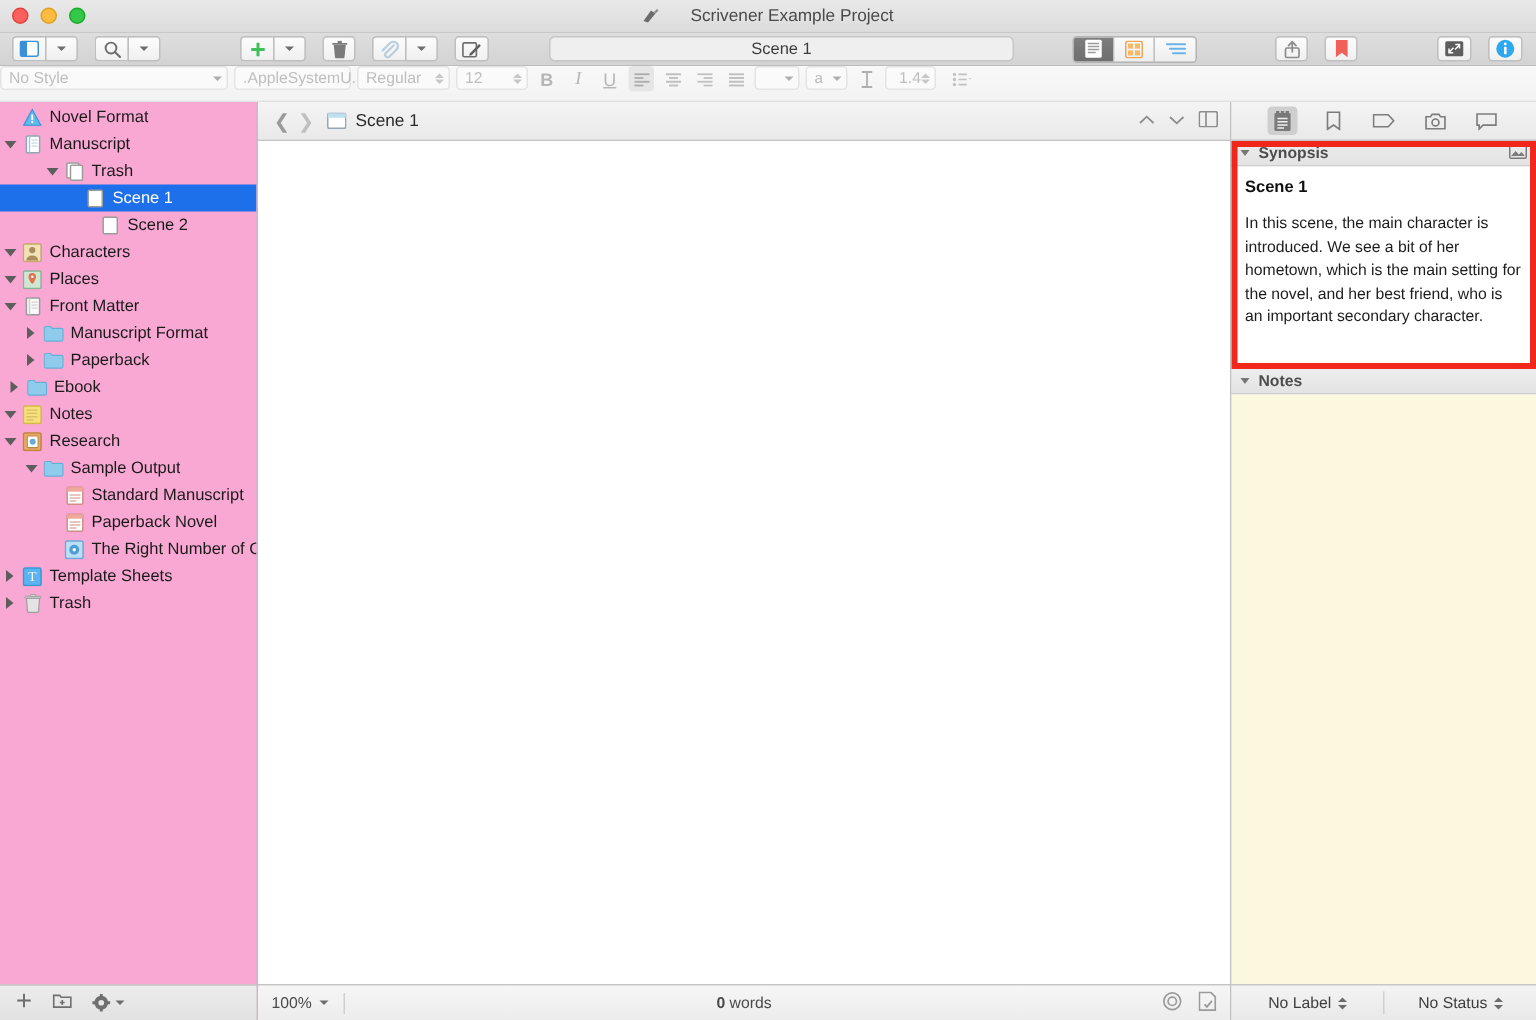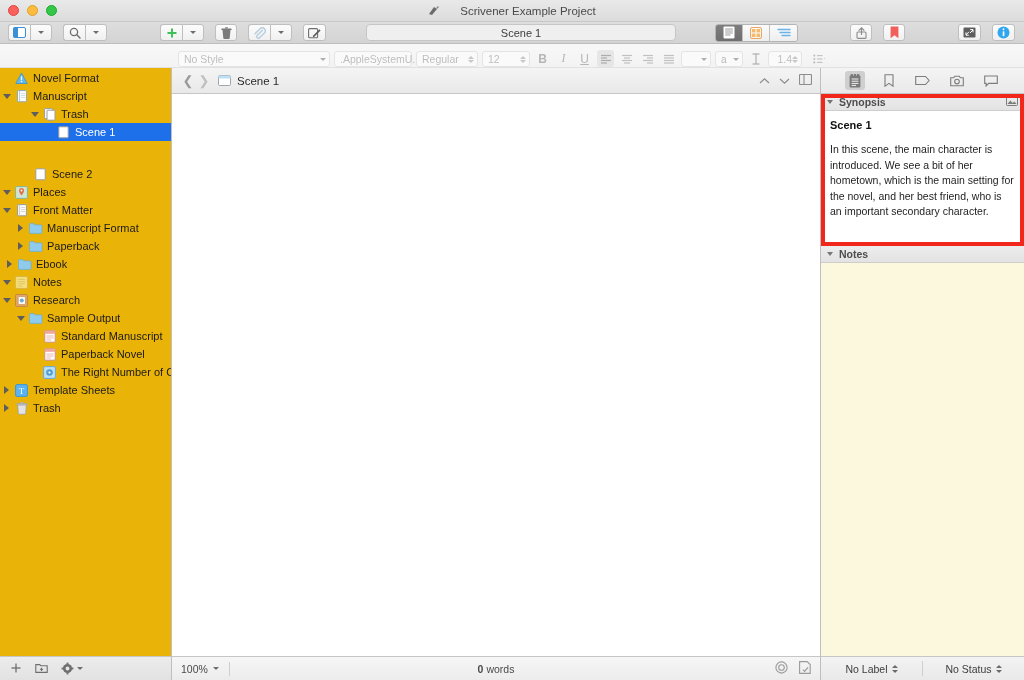--- a/index.html
+++ b/index.html
@@ -76,22 +76,21 @@
     border-right: 1px solid #c2c2c2;
   }
   .seg:last-child { border-right: none; }
   .seg.active { background: linear-gradient(to bottom,#7e7e7e,#6e6e6e); }
 
   
   .formatbar {
     height: 24px;
     background: linear-gradient(to bottom,#f3f3f3,#eaeaea);
     border-bottom: 1px solid #c9c9c9;
-    display: flex; align-items: flex-end;
-    padding-left: 178px;
+    display: flex; align-items: flex-start;
     gap: 4px;
     flex: 0 0 24px;
     opacity: .55;
   }
   .fb-select {
     height: 16px; background: #f7f7f7; border: 1px solid #cfcfcf; border-radius: 3px;
     display: flex; align-items: center; justify-content: space-between;
     padding: 0 3px 0 5px; font-size: 10.5px; color: #8a8a8a;
   }
   .fb-sel-style { width: 152px; }
@@ -110,21 +109,21 @@
   .fb-btn b { font-weight: 700; }
   .fb-btn i { font-style: italic; font-family: "Liberation Serif", serif; }
   .fb-btn u { text-decoration: underline; }
 
   
   .mainrow { display: flex; flex: 1 1 auto; min-height: 0; }
 
   
   .binder {
     width: 172px; flex: 0 0 172px;
-    background: #eab308;
+    background: #f9a8d4;
     border-right: 1px solid #bfbfbf;
     display: flex; flex-direction: column;
     position: relative;
   }
   .binder-tree { flex: 1 1 auto; overflow: hidden; padding-top: 1px; }
   .row {
     height: 18px; display: flex; align-items: center;
     font-size: 11px; color: #1a1a1a; white-space: nowrap;
   }
   .row.selected { background: #1e6fea; color: #ffffff; }
@@ -542,28 +541,41 @@
           </div>
           <div class="row selected" style="padding-left: 42px;">
             <span class="disc"></span>
             <span class="ico">
               <svg width="11" height="13" viewBox="0 0 11 13">
                 <rect x="0.8" y="0.8" width="9.4" height="11" rx="0.8" fill="#fff" stroke="#9c9c9c" stroke-width="1"></rect>
               </svg>
             </span>
             <span class="rlabel">Scene 1</span>
           </div>
-          <div class="row" style="padding-left: 19px; margin-top: 24px;">
+          <div class="row" style="padding-left: 52px;">
             <span class="disc"></span>
             <span class="ico">
               <svg width="11" height="13" viewBox="0 0 11 13">
                 <rect x="0.8" y="0.8" width="9.4" height="11" rx="0.8" fill="#fff" stroke="#9c9c9c" stroke-width="1"></rect>
               </svg>
             </span>
             <span class="rlabel">Scene 2</span>
+          </div>
+          <div class="row" style="padding-left: 0px;">
+            <span class="disc">
+              <i class="tri-d"></i>
+            </span>
+            <span class="ico">
+              <svg width="13" height="13" viewBox="0 0 13 13">
+                <rect x="0.6" y="0.6" width="11.8" height="11.8" rx="1" fill="#f2e2b8" stroke="#c5a86a"></rect>
+                <circle cx="6.5" cy="4.7" r="2.1" fill="#a98d5a"></circle>
+                <path d="M2.4 11.6 a4.2 4.2 0 0 1 8.2 0 Z" fill="#a98d5a"></path>
+              </svg>
+            </span>
+            <span class="rlabel">Characters</span>
           </div>
           <div class="row" style="padding-left: 0px;">
             <span class="disc">
               <i class="tri-d"></i>
             </span>
             <span class="ico">
               <svg width="13" height="13" viewBox="0 0 13 13">
                 <rect x="0.6" y="0.6" width="11.8" height="11.8" rx="1" fill="#cfe7d2" stroke="#8ab394"></rect>
                 <path d="M6.5 2 a2.5 2.5 0 0 1 2.5 2.5 c0 2 -2.5 5 -2.5 5 s-2.5 -3 -2.5 -5 A2.5 2.5 0 0 1 6.5 2 Z" fill="#e0714e"></path>
                 <circle cx="6.5" cy="4.5" r="0.9" fill="#fff"></circle>

